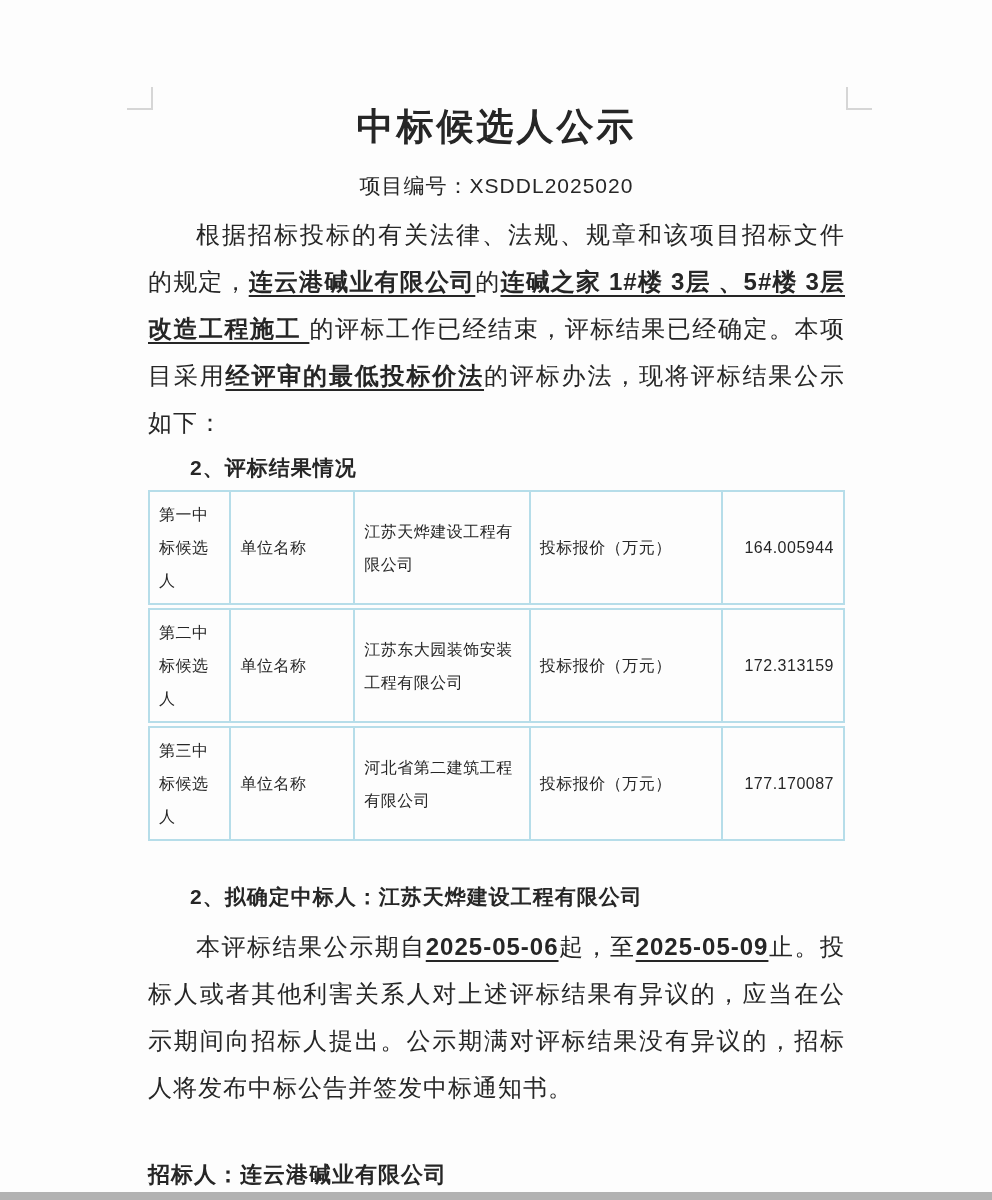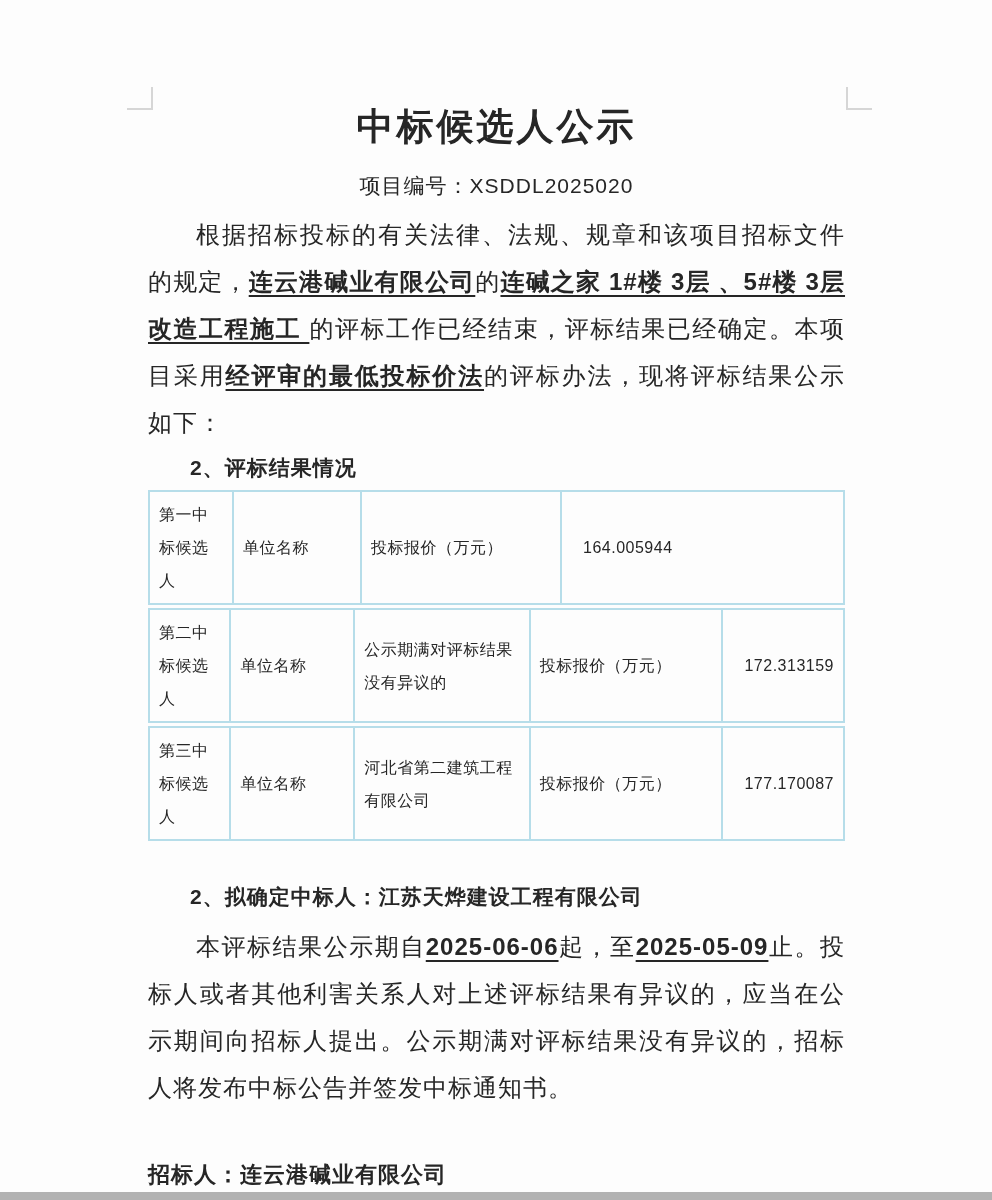--- a/index.html
+++ b/index.html
@@ -76,41 +76,42 @@
   <div class="proj-no">项目编号：XSDDL2025020</div>
 
   <p class="para"><span>根据招标投标的有关法律、法规、规章和该项目招标文件的规定，</span><span class="bu">连云港碱业有限公司</span><span>的</span><span class="bu">连碱之家 1#楼 3层 、5#楼 3层 改造工程施工 </span><span>的评标工作已经结束，评标结果已经确定。本项目采用</span><span class="bu">经评审的最低投标价法</span><span>的评标办法，现将评标结果公示如下：</span></p>
 
   <div class="sec-heading h1">2、评标结果情况</div>
 
   <div class="btable">
     <div class="t-row">
       <div class="t-cell c-rank">第一中标候选人</div>
       <div class="t-cell c-ulabel">单位名称</div>
+      <div class="t-cell c-unit">江苏天烨建设工程有限公司</div>
       <div class="t-cell c-plabel">投标报价（万元）</div>
       <div class="t-cell c-price">164.005944</div>
     </div>
     <div class="t-row">
       <div class="t-cell c-rank">第二中标候选人</div>
       <div class="t-cell c-ulabel">单位名称</div>
-      <div class="t-cell c-unit">公示期满对评标结果没有异议的</div>
+      <div class="t-cell c-unit">江苏东大园装饰安装工程有限公司</div>
       <div class="t-cell c-plabel">投标报价（万元）</div>
       <div class="t-cell c-price">172.313159</div>
     </div>
     <div class="t-row">
       <div class="t-cell c-rank">第三中标候选人</div>
       <div class="t-cell c-ulabel">单位名称</div>
       <div class="t-cell c-unit">河北省第二建筑工程有限公司</div>
       <div class="t-cell c-plabel">投标报价（万元）</div>
       <div class="t-cell c-price">177.170087</div>
     </div>
   </div>
 
   <div class="sec-heading h2">2、拟确定中标人：江苏天烨建设工程有限公司</div>
 
-  <p class="para"><span>本评标结果公示期自</span><span class="bu">2025-06-06</span><span>起，至</span><span class="bu">2025-05-09</span><span>止。投标人或者其他利害关系人对上述评标结果有异议的，应当在公示期间向招标人提出。公示期满对评标结果没有异议的，招标人将发布中标公告并签发中标通知书。</span></p>
+  <p class="para"><span>本评标结果公示期自</span><span class="bu">2025-05-06</span><span>起，至</span><span class="bu">2025-05-09</span><span>止。投标人或者其他利害关系人对上述评标结果有异议的，应当在公示期间向招标人提出。公示期满对评标结果没有异议的，招标人将发布中标公告并签发中标通知书。</span></p>
 
   <div class="signature">招标人：连云港碱业有限公司</div>
   <div class="signature date">日期：2025-05-06</div>
 
 </div>
 
 <div class="bottom-bar"></div>
 
 </body></html>

